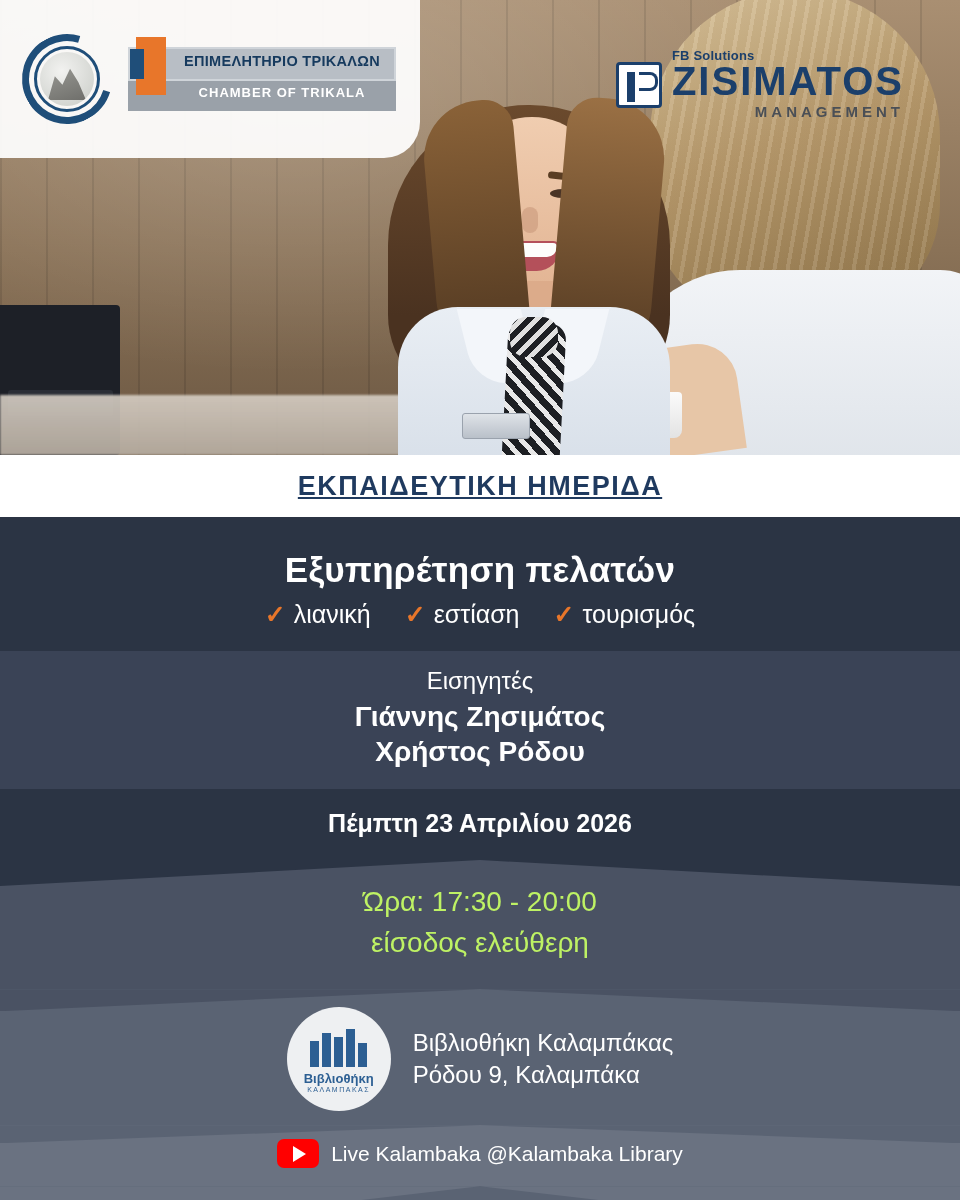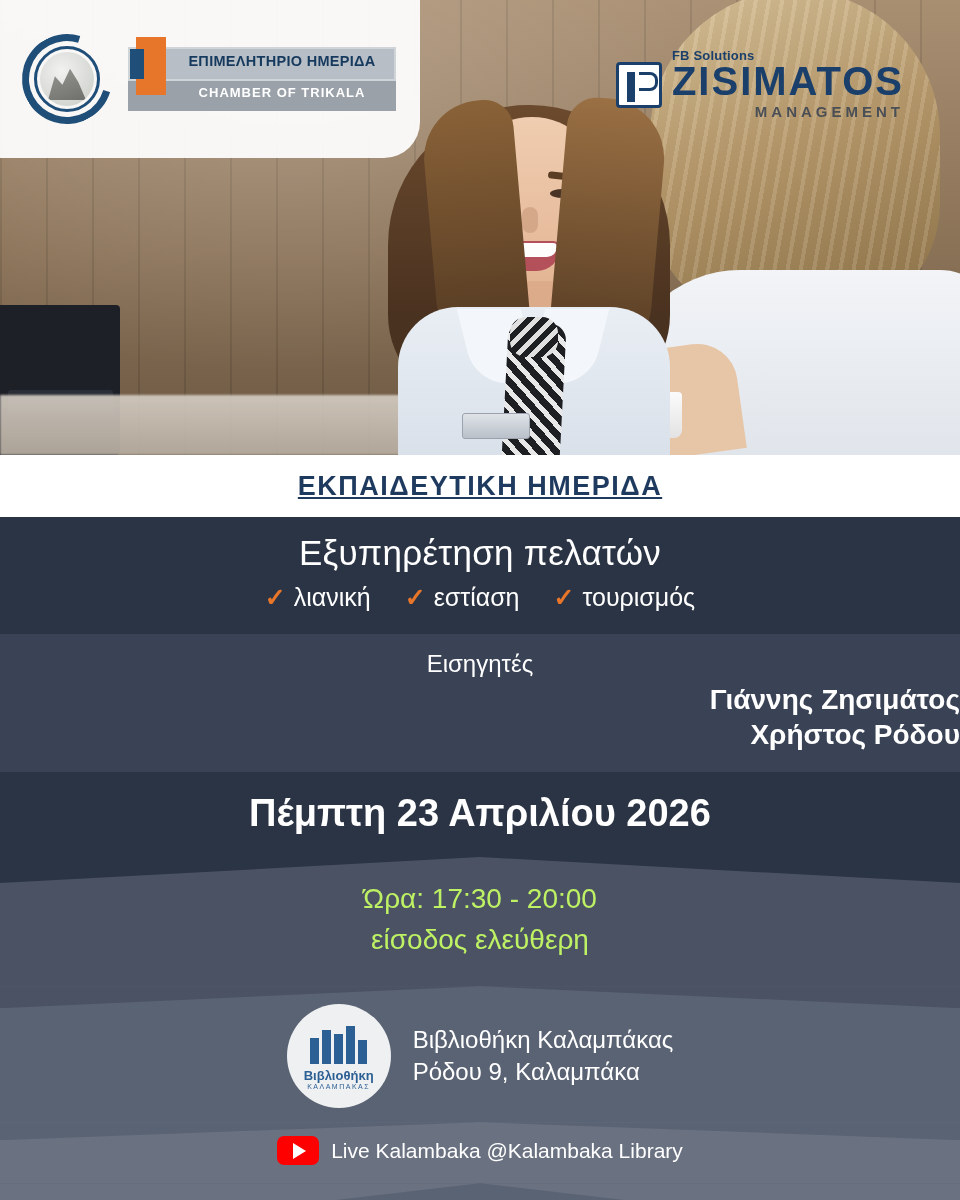--- a/index.html
+++ b/index.html
@@ -254,41 +254,41 @@
   }
   .band-white h1 {
     font-size: 27px; font-weight: bold; color:#1f3a5f; letter-spacing: 1.5px; text-decoration: underline;
   }
 
   .band-dark {
     position:relative; background:#2b3444; padding: 16px 0 22px;
     text-align:center;
   }
   .title-main {
-    font-size: 35px; font-weight: normal; color:#ffffff; letter-spacing: .3px;
+    font-size: 35px; font-weight: bold; color:#ffffff; letter-spacing: .3px; margin-top: 17px;
   }
   .chips {
     margin-top: 10px;
     display:flex; align-items:center; justify-content:center; gap: 34px;
     font-size: 25px; color:#ffffff;
   }
   .chip { display:flex; align-items:center; gap: 8px; }
   .tick { color:#e8762a; font-size: 25px; font-weight: bold; }
 
   .band-speakers {
     position:relative; background:#3a4356; padding: 16px 0 20px; text-align:center;
     clip-path: polygon(0 0, 100% 0, 100% 100%, 0 100%);
   }
   .sp-label { font-size: 24px; color:#ffffff; margin-bottom: 4px; }
-  .sp-name { font-size: 28px; font-weight: bold; color:#ffffff; line-height: 1.25; text-align: right; }
+  .sp-name { font-size: 28px; font-weight: bold; color:#ffffff; line-height: 1.25; }
 
   .band-date {
     position:relative; background:#2b3444; padding: 20px 0 22px; text-align:center;
   }
-  .date-text { font-size: 38px; font-weight: bold; color:#ffffff; }
+  .date-text { font-size: 25px; font-weight: bold; color:#ffffff; }
 
   .band-time {
     position:relative; background:#4a5263; padding: 22px 0 26px; text-align:center;
   }
   .band-time:before {
     content:""; position:absolute; left:0; top:0; width: 100%; height: 26px;
     background:#2b3444;
     clip-path: polygon(0 0, 50% 0, 0 100%);
   }
   .band-time:after {
@@ -413,21 +413,21 @@
         <div class="seal-ring2"></div>
         <div class="seal-inner">
             <div class="seal-rock"></div>
           </div>
       </div>
       <div class="chamber-text">
         <div class="ct-bar-top"></div>
         <div class="ct-bar-bot"></div>
         <div class="ct-accent"></div>
         <div class="ct-accent2"></div>
-        <div class="ct-line1">ΕΠΙΜΕΛΗΤΗΡΙΟ ΗΜΕΡΙΔΑ</div>
+        <div class="ct-line1">ΕΠΙΜΕΛΗΤΗΡΙΟ ΤΡΙΚΑΛΩΝ</div>
         <div class="ct-line2">CHAMBER OF TRIKALA</div>
       </div>
     </div>
 
     <div class="logo-right">
       <div class="fb-mark"></div>
       <div>
         <div class="fb-txt-top">FB Solutions</div>
         <div class="fb-zis">ZISIMATOS</div>
         <div class="fb-mgmt">MANAGEMENT</div>

